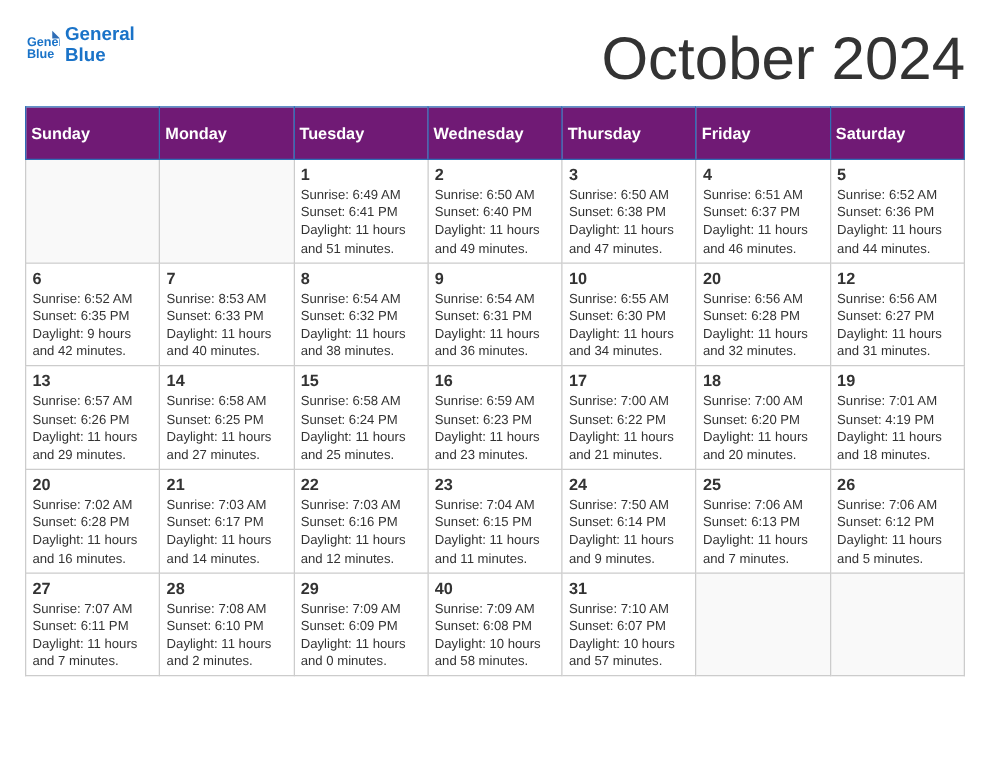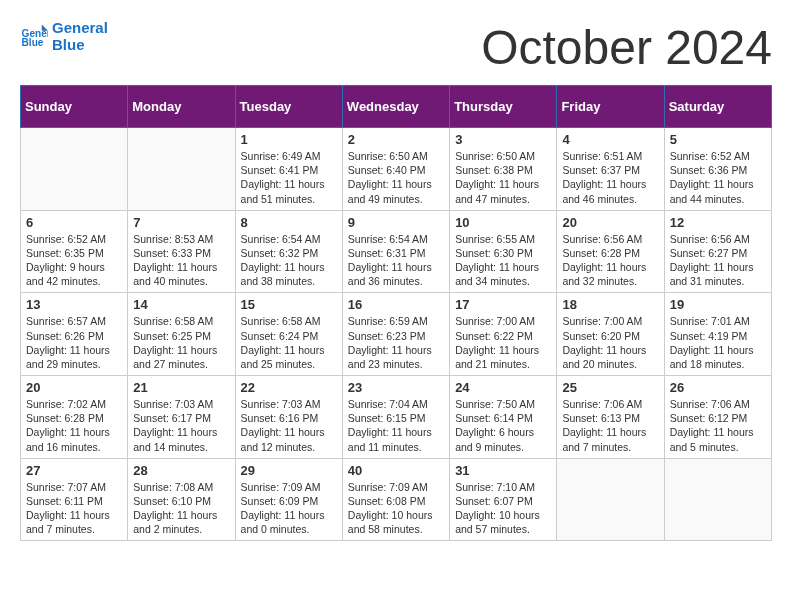--- a/index.html
+++ b/index.html
@@ -250,21 +250,21 @@
         <td>
           <div class="day-number">23</div>
           <div class="cell-text">Sunrise: 7:04 AM</div>
           <div class="cell-text">Sunset: 6:15 PM</div>
           <div class="cell-text">Daylight: 11 hours and 11 minutes.</div>
         </td>
         <td>
           <div class="day-number">24</div>
           <div class="cell-text">Sunrise: 7:50 AM</div>
           <div class="cell-text">Sunset: 6:14 PM</div>
-          <div class="cell-text">Daylight: 6 hours and 9 minutes.</div>
+          <div class="cell-text">Daylight: 11 hours and 9 minutes.</div>
         </td>
         <td>
           <div class="day-number">25</div>
           <div class="cell-text">Sunrise: 7:06 AM</div>
           <div class="cell-text">Sunset: 6:13 PM</div>
           <div class="cell-text">Daylight: 11 hours and 7 minutes.</div>
         </td>
         <td>
           <div class="day-number">26</div>
           <div class="cell-text">Sunrise: 7:06 AM</div>

